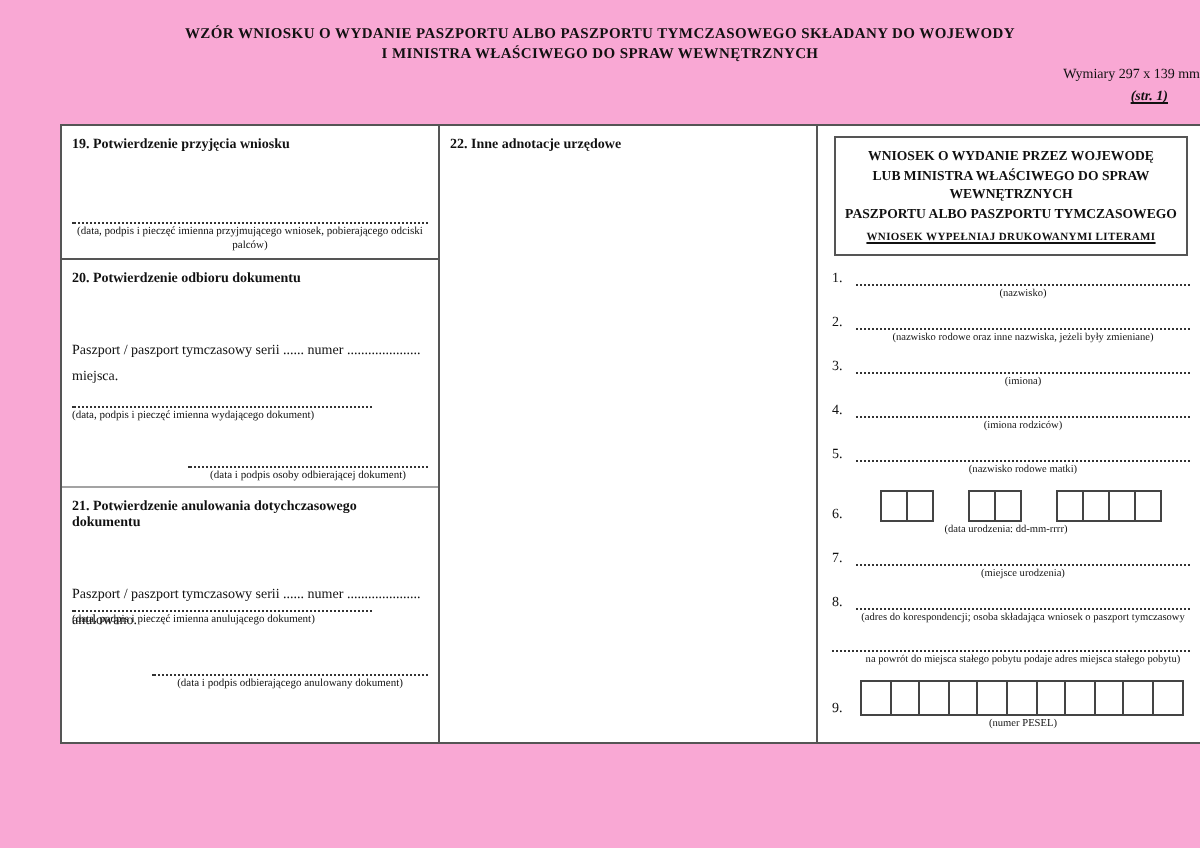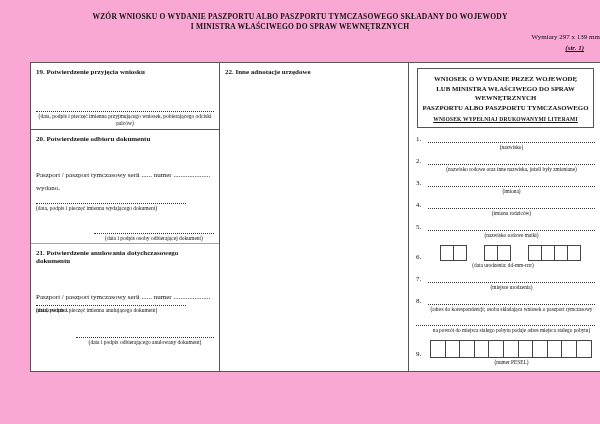--- a/index.html
+++ b/index.html
@@ -86,21 +86,21 @@
         <div class="sec-h">19. Potwierdzenie przyjęcia wniosku</div>
         <div class="sig-block s19cap">
           <div class="dotline"></div>
           <div class="cap center">(data, podpis i pieczęć imienna  przyjmującego wniosek, pobierającego odciski palców)</div>
         </div>
       </section>
 
       <section class="sec sec20">
         <div class="sec-h">20. Potwierdzenie odbioru dokumentu</div>
         <div class="body-line bl-first">Paszport / paszport tymczasowy serii ...... numer .....................</div>
-        <div class="body-line bl-second">wydano.</div>
+        <div class="body-line bl-second">miejsca.</div>
         <div class="sig-block s20a">
           <div class="dotline"></div>
           <div class="cap left">(data, podpis i pieczęć imienna wydającego dokument)</div>
         </div>
         <div class="sig-block s20b">
           <div class="dotline"></div>
           <div class="cap center">(data i podpis osoby odbierającej dokument)</div>
         </div>
       </section>
 

